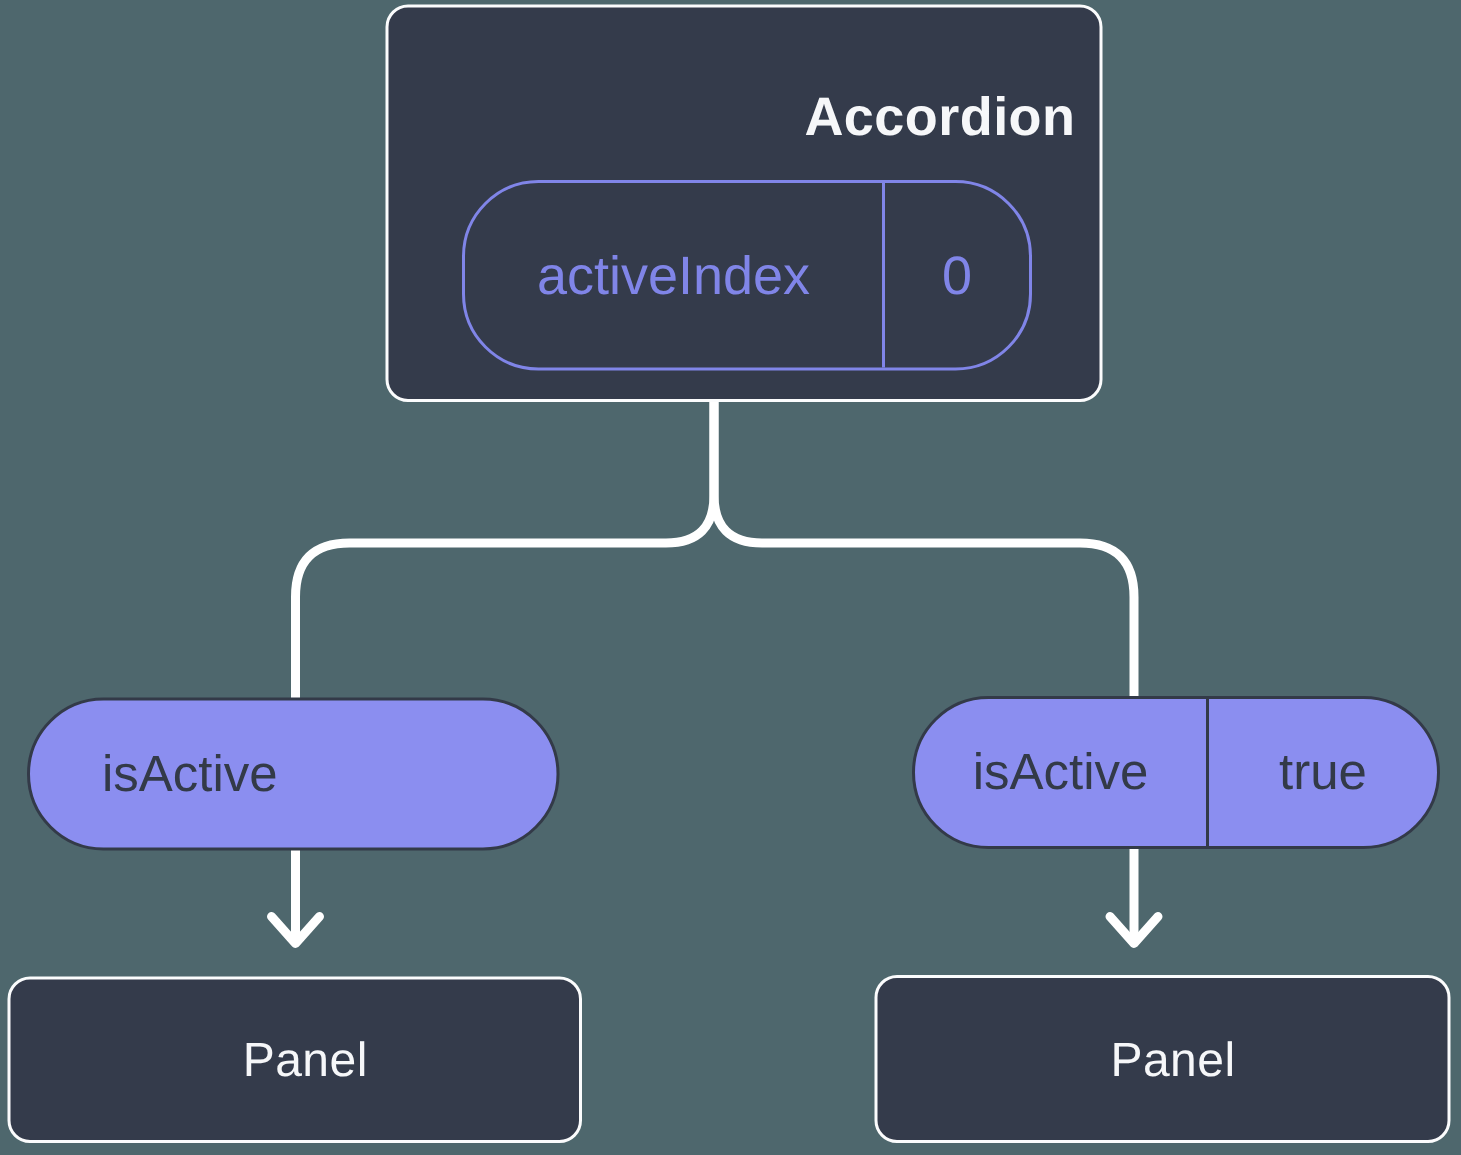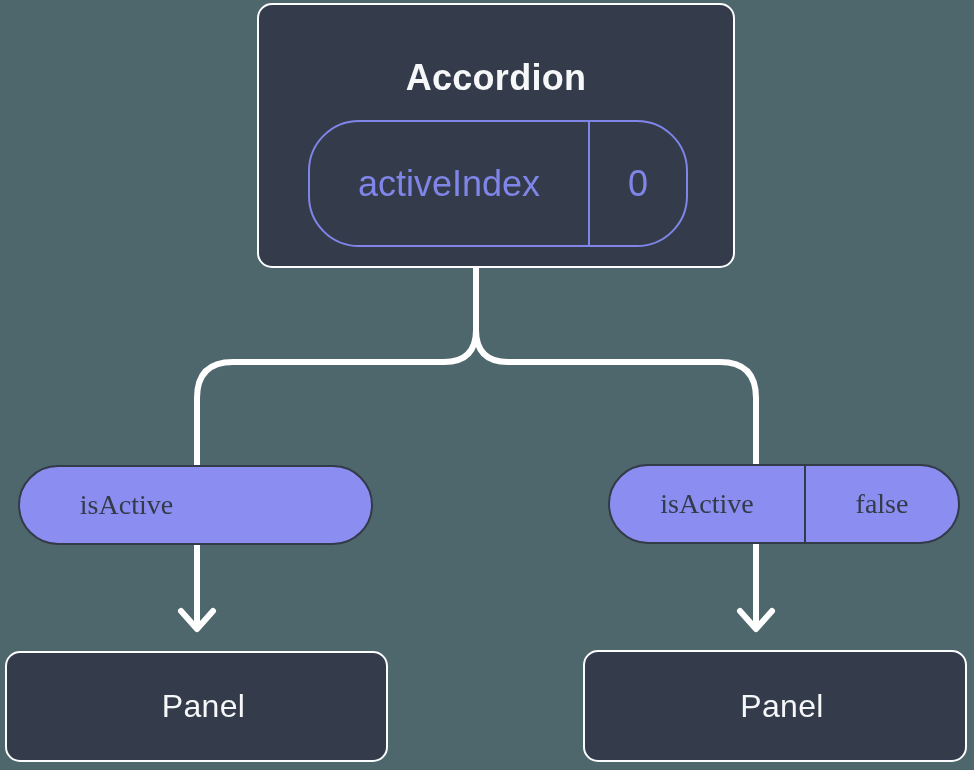--- a/index.html
+++ b/index.html
@@ -25,49 +25,48 @@
   .connector-svg path{stroke:var(--line_color);stroke-width:6;fill:none;stroke-linecap:round;stroke-linejoin:round;}
 
   .component-box{
     position:absolute;
     background:var(--box_fill);
     border:2.5px solid var(--box_border);
     border-radius:15px;
   }
   .root-box{left:257px;top:3px;width:478px;height:265px;}
   .root-title{
-    position:absolute;left:0;right:0;top:52px;
-    text-align:center;
+    position:absolute;left:0;right:16px;top:52px;
+    text-align:right;
     font-size:36px;font-weight:600;
     color:var(--light_text);
     letter-spacing:.3px;
   }
   .state-pill{
     position:absolute;left:49px;top:115px;
     width:380px;height:127px;
     border:2px solid var(--accent_purple);
     border-radius:51px;
     display:flex;align-items:stretch;
     color:var(--accent_purple);
     font-size:36px;
   }
   .state-pill .cell{display:flex;align-items:center;justify-content:center;}
   .state-pill .cell.name{width:278px;}
   .state-pill .cell.value{flex:1;border-left:2px solid var(--accent_purple);}
 
   .prop-pill{
     position:absolute;
-    height:80px;
+    height:102px;
     background:var(--pill_fill);
     border:2px solid var(--pill_dark);
     border-radius:52px;
     display:flex;align-items:stretch;
     color:var(--pill_dark);
-    font-size:28px;
-    font-family:Liberation Serif, serif;
+    font-size:34px;
   }
   .prop-pill .cell{display:flex;align-items:center;justify-content:center;}
   .prop-pill .cell.value{flex:1;border-left:2px solid var(--pill_dark);}
   .prop-pill-left{left:18px;top:465px;width:355px;}
   .prop-pill-left .cell.name{width:213px;}
   .prop-pill-right{left:608px;top:464px;width:352px;}
   .prop-pill-right .cell.name{width:194px;}
 
   .panel-box{
     display:flex;align-items:center;justify-content:center;
@@ -97,20 +96,20 @@
       <div class="cell value">0</div>
     </div>
   </div>
 
   <div class="prop-pill prop-pill-left">
     <div class="cell name">isActive</div>
   </div>
 
   <div class="prop-pill prop-pill-right">
     <div class="cell name">isActive</div>
-    <div class="cell value">false</div>
+    <div class="cell value">true</div>
   </div>
 
   <div class="component-box panel-box panel-left">Panel</div>
 
   <div class="component-box panel-box panel-right">Panel</div>
 
 </div>
 
 </body></html>

